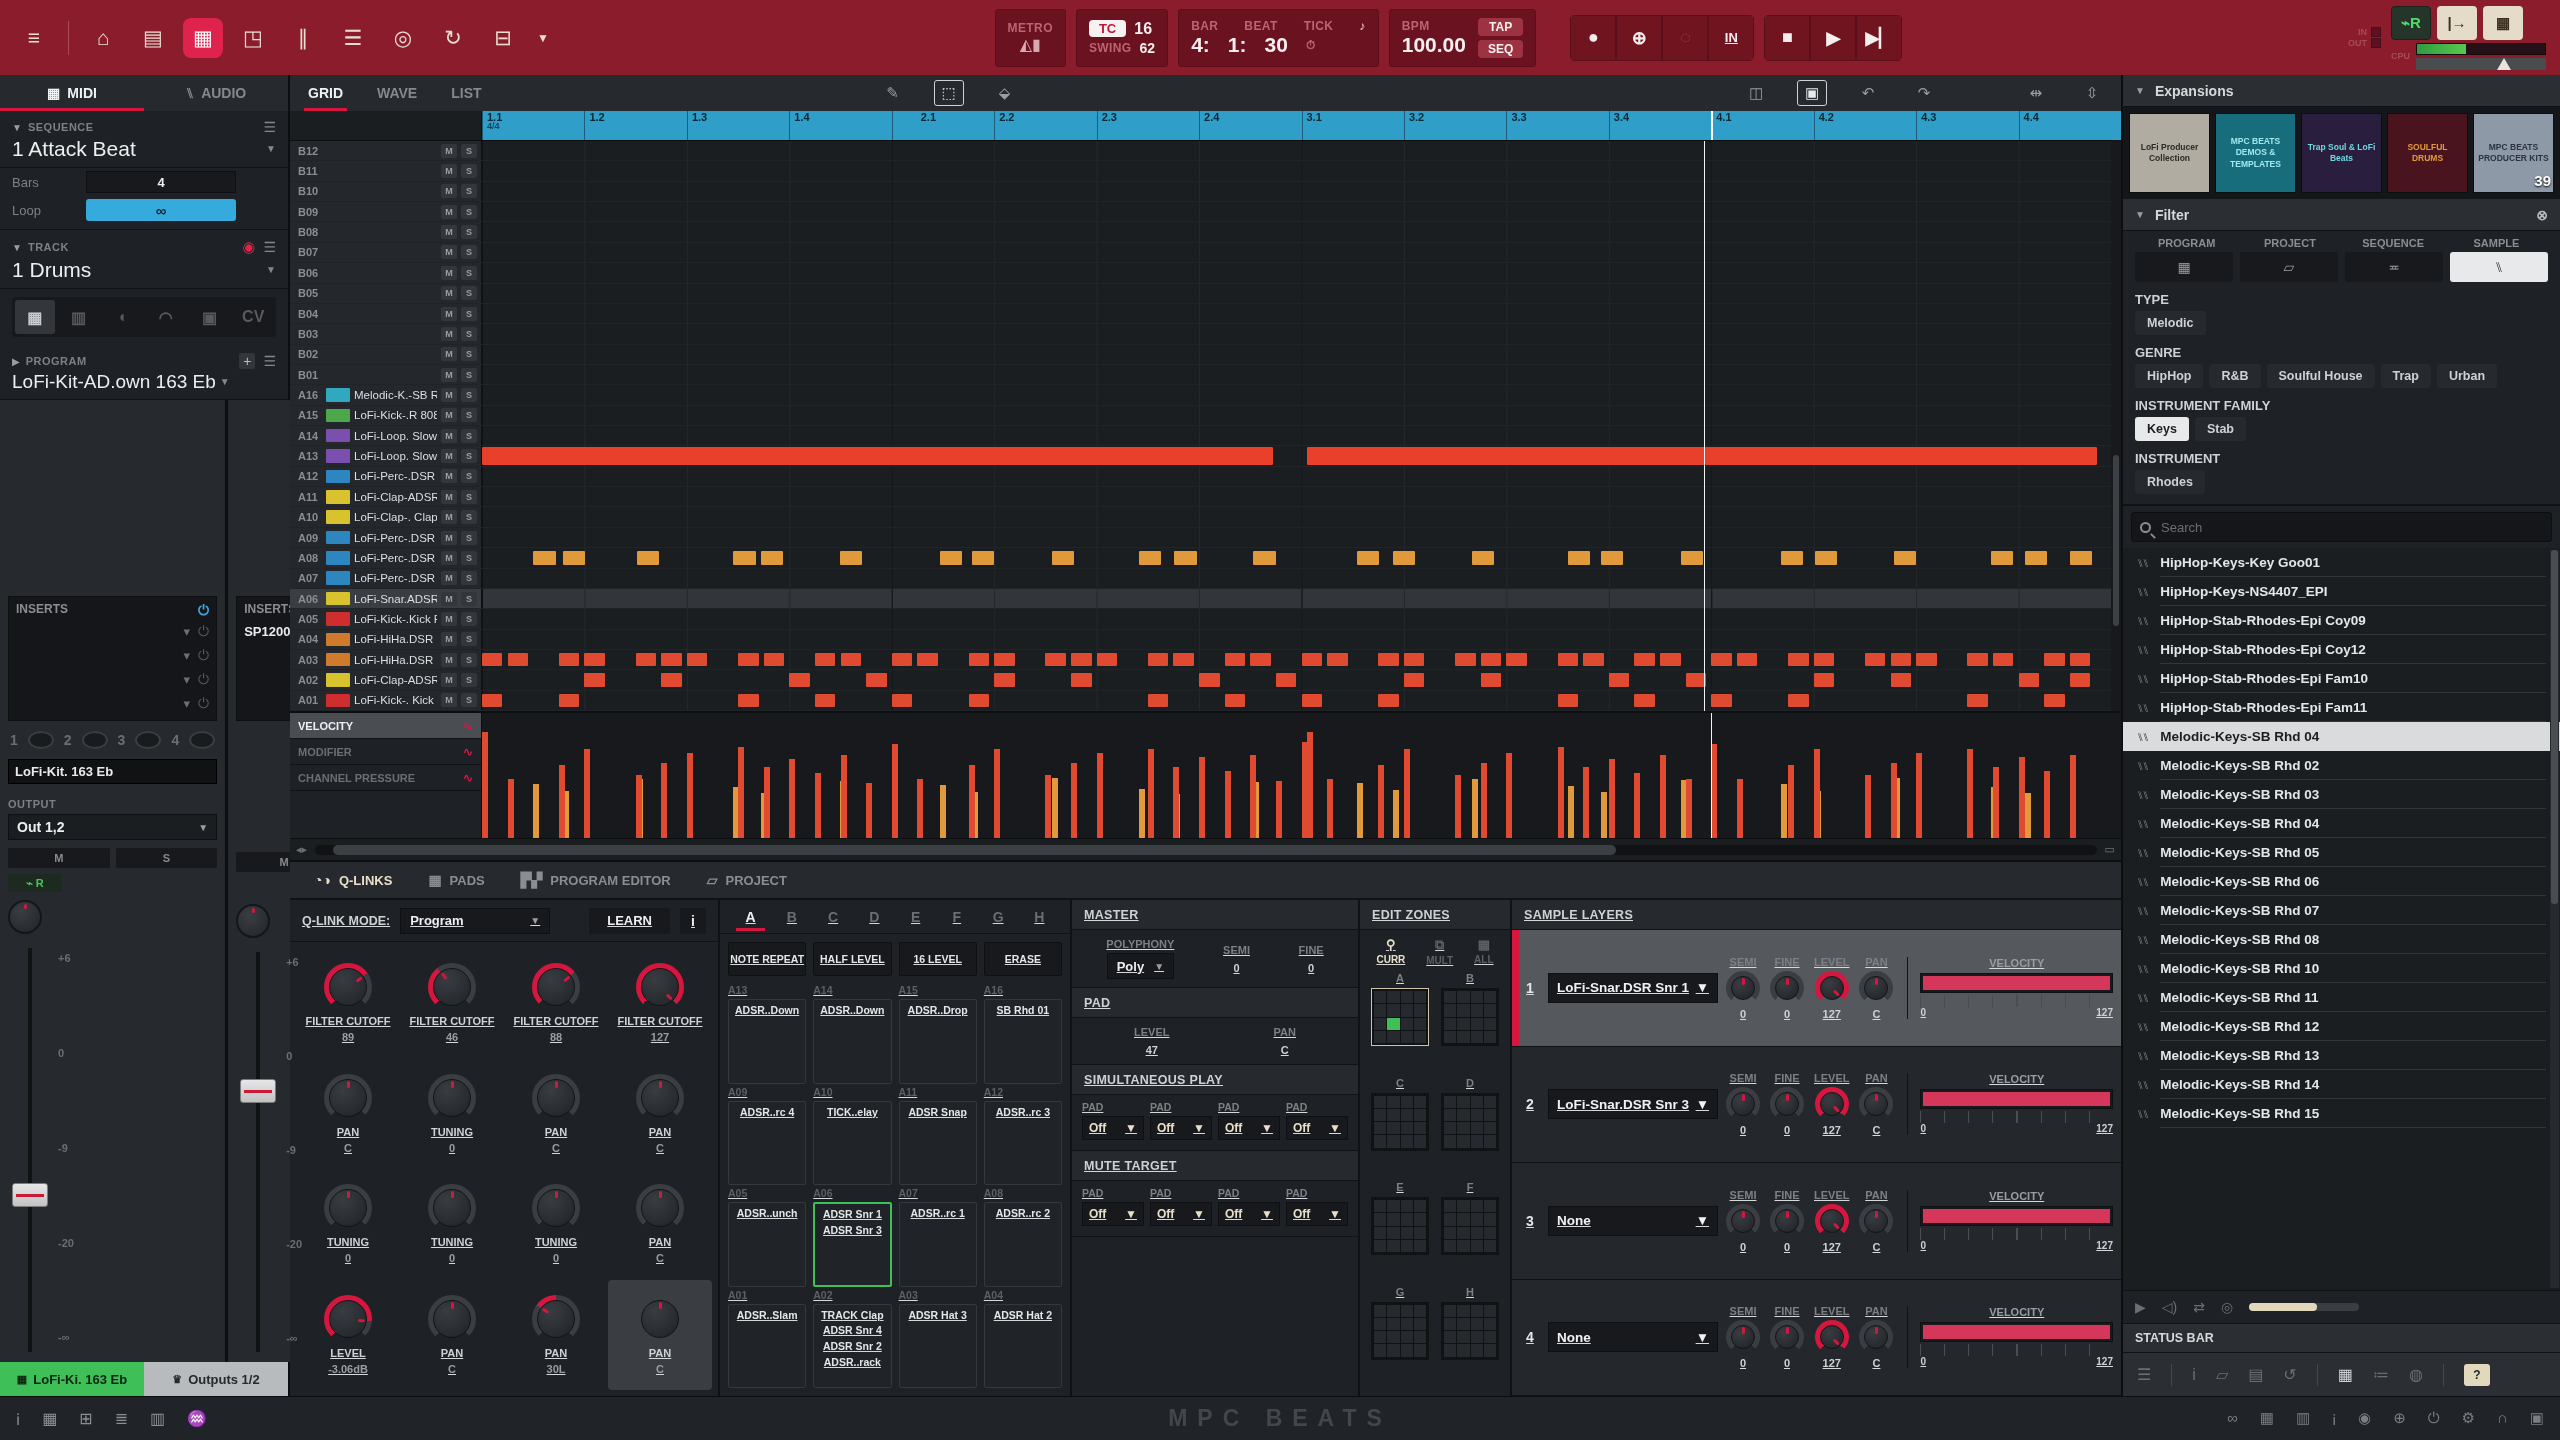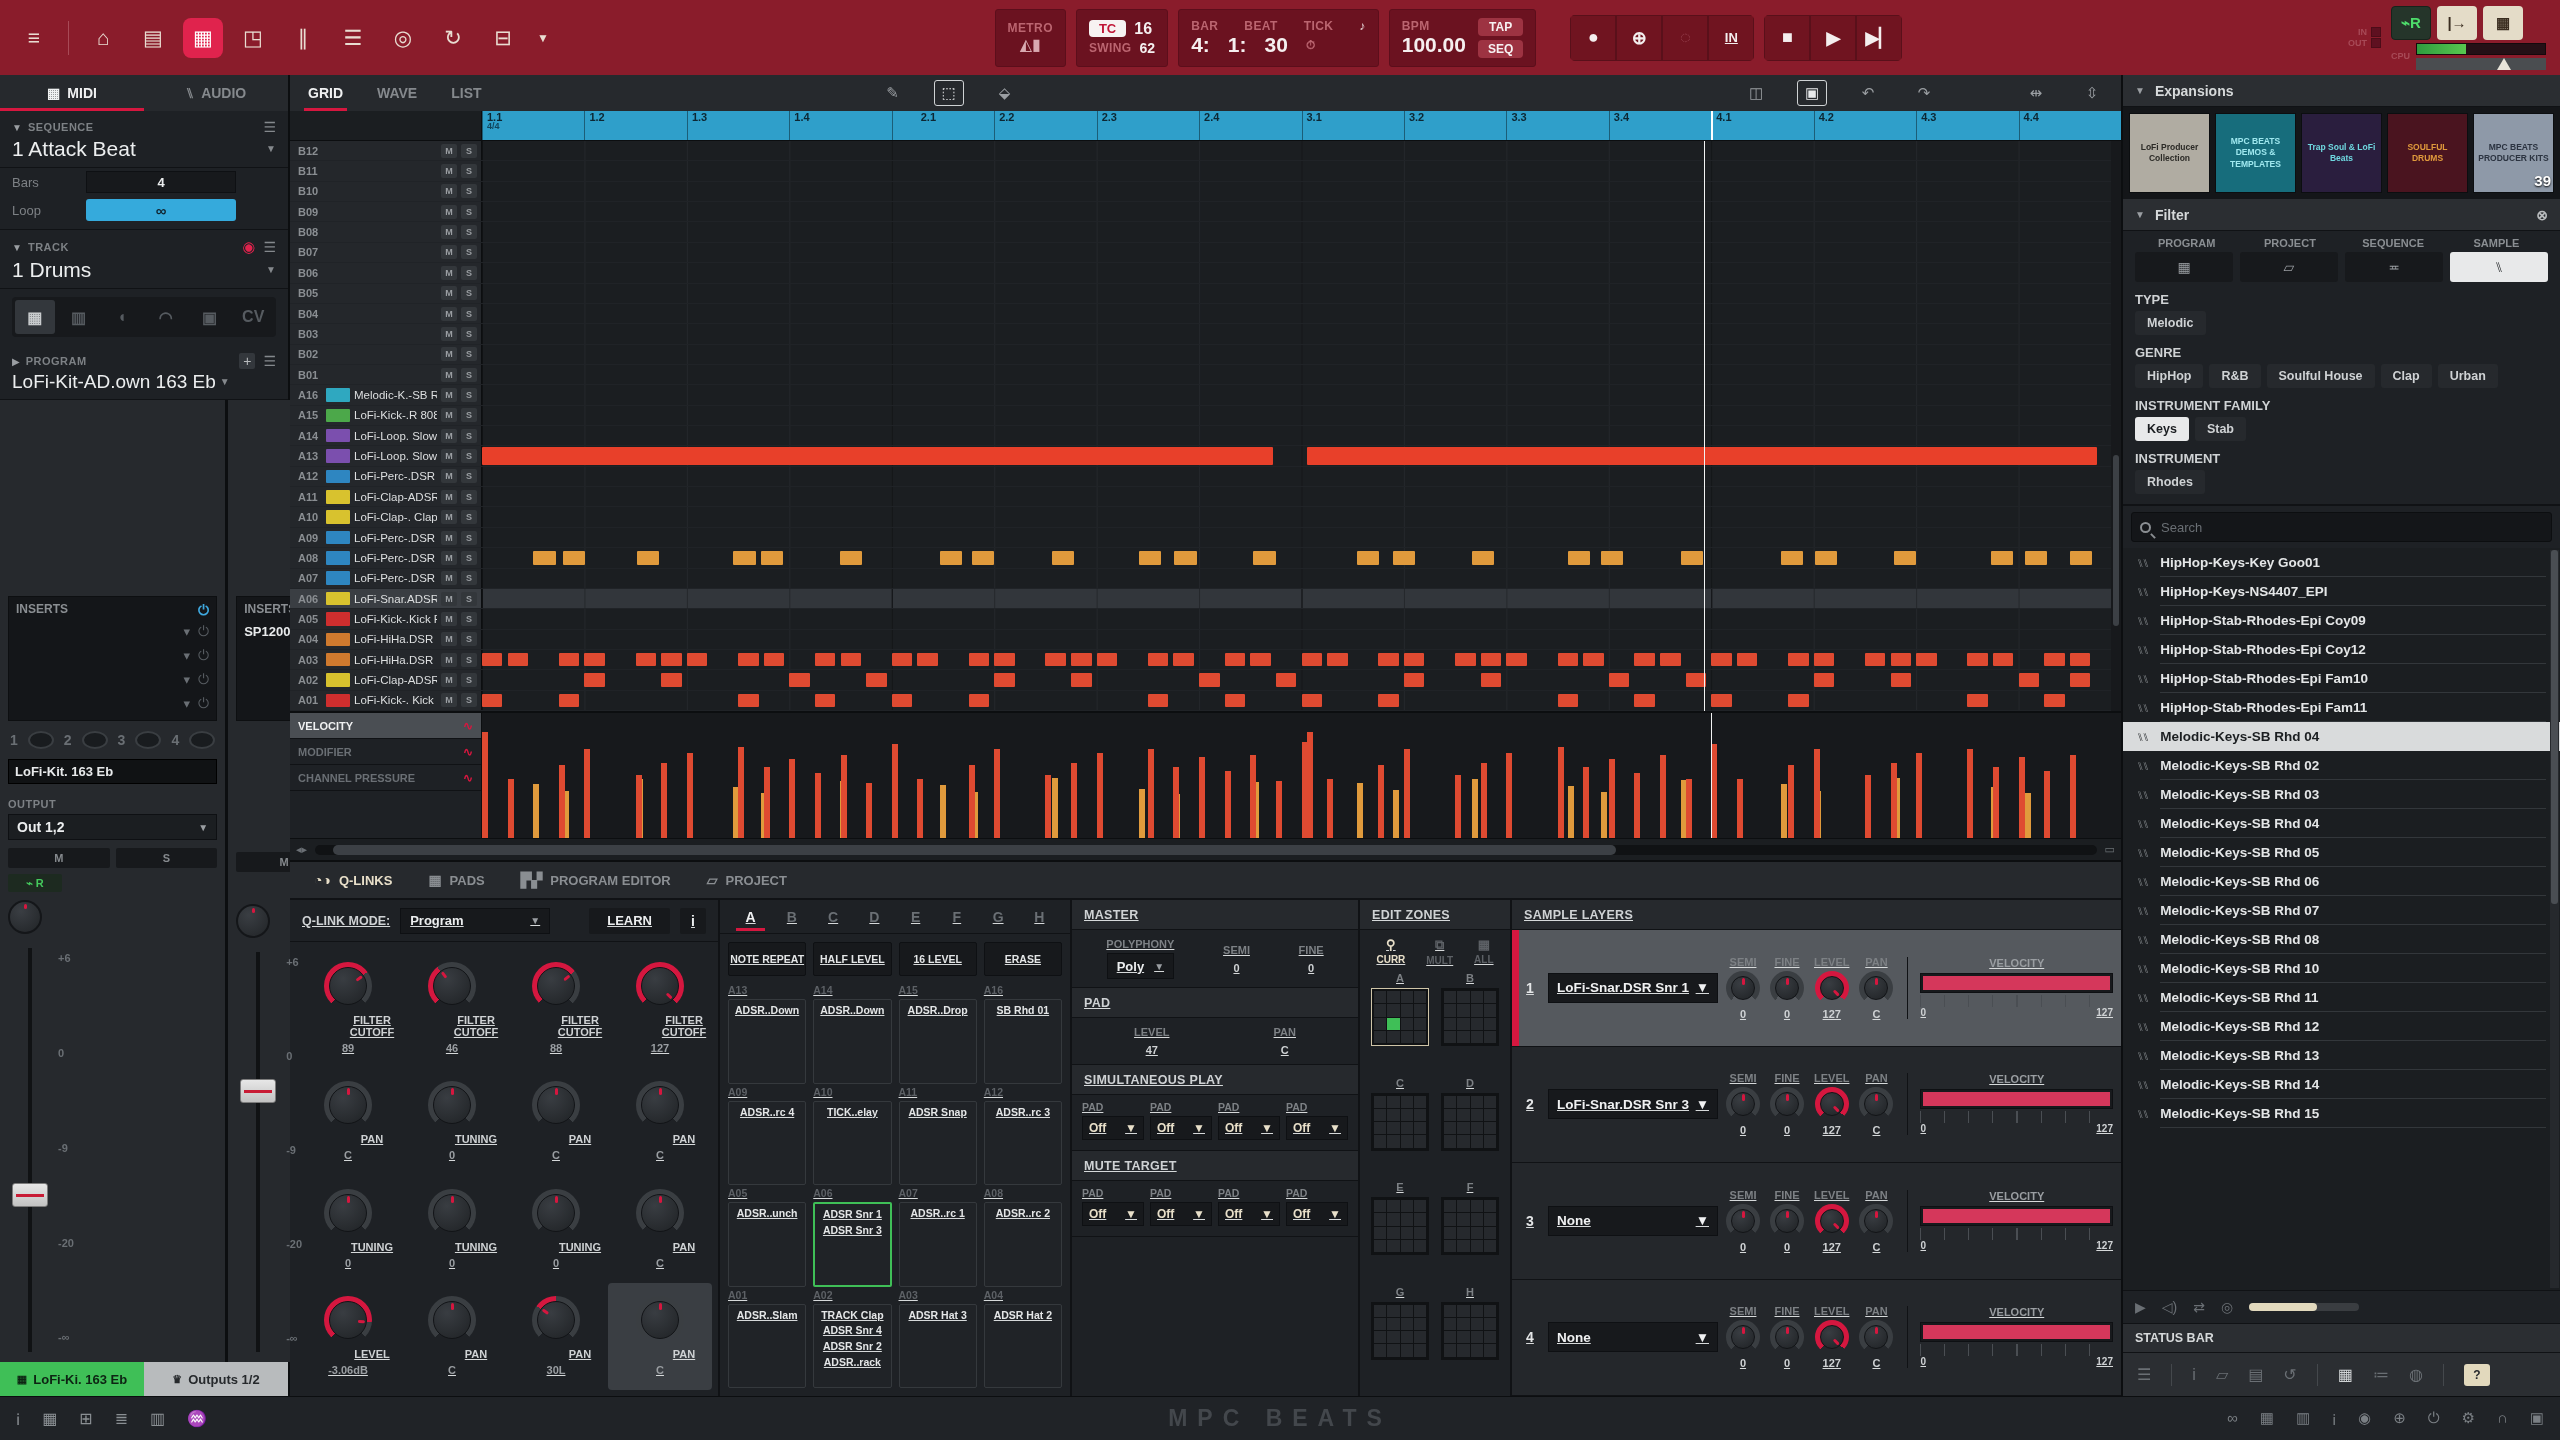--- a/index.html
+++ b/index.html
@@ -136,21 +136,21 @@
   #ql-col{width:430px;}
   .ql-mode{height:42px;display:flex;align-items:center;gap:10px;padding:0 12px;border-bottom:1px solid #101215;}
   .ql-mode .lab{color:#cfd2d4;font-weight:bold;font-size:12.5px;}
   .dd{background:#17191c;border:1px solid #0e1013;color:#eceeef;font-weight:bold;font-size:13px;height:26px;display:flex;align-items:center;justify-content:space-between;gap:10px;padding:0 9px;min-width:64px;}
   .dd .ca{color:#9a9ea2;font-size:10px;}
   .learn{background:#17191c;color:#eceeef;font-weight:bold;font-size:13px;height:26px;padding:0 18px;display:flex;align-items:center;border-radius:2px;}
   .info-b{background:#17191c;color:#eceeef;font-weight:bold;width:26px;height:26px;display:flex;align-items:center;justify-content:center;border-radius:2px;}
   #ql-grid{flex:1;display:grid;grid-template-columns:repeat(4,1fr);padding:6px 6px;}
   .kcell{display:flex;flex-direction:column;align-items:center;justify-content:center;gap:4px;border-radius:4px;}
   .kcell.sel{background:#3a3e43;}
-  .kcell .klab{color:#cfd2d4;font-size:11px;font-weight:bold;text-align:center;margin-left:48px;}
+  .kcell .klab{color:#cfd2d4;font-size:11px;font-weight:bold;text-align:center;}
   .kcell .kval{color:#9a9ea2;font-size:11px;font-weight:bold;}
   .knob{position:relative;}
   .kring{position:absolute;inset:0;border-radius:50%;}
   .kbody{position:absolute;inset:5px;border-radius:50%;background:radial-gradient(circle at 36% 30%,#393d42,#1f2225);border:1px solid #121417;}
   .kptr{position:absolute;inset:7px;}
   .kptr::before{content:"";position:absolute;left:calc(50% - 1.5px);top:0;width:3px;height:7px;border-radius:2px;background:#d5173f;}
   
   #pads-col{width:352px;}
   .bank-tabs{height:34px;display:flex;align-items:center;padding:0 10px;gap:0;border-bottom:1px solid #101215;}
   .bank{flex:1;text-align:center;color:#6a6f74;font-weight:bold;font-size:14px;position:relative;height:100%;display:flex;align-items:center;justify-content:center;}
@@ -2003,21 +2003,21 @@
         </div>
       <div class="f-lab">TYPE</div>
       <div class="chips" id="type-chips">
           <span class="chip">Melodic</span>
         </div>
       <div class="f-lab">GENRE</div>
       <div class="chips" id="genre-chips">
           <span class="chip">HipHop</span>
           <span class="chip">R&amp;B</span>
           <span class="chip">Soulful House</span>
-          <span class="chip">Clap</span>
+          <span class="chip">Trap</span>
           <span class="chip">Urban</span>
         </div>
       <div class="f-lab">INSTRUMENT FAMILY</div>
       <div class="chips" id="family-chips">
           <span class="chip active">Keys</span>
           <span class="chip">Stab</span>
         </div>
       <div class="f-lab">INSTRUMENT</div>
       <div class="chips" id="instrument-chips">
           <span class="chip">Rhodes</span>

